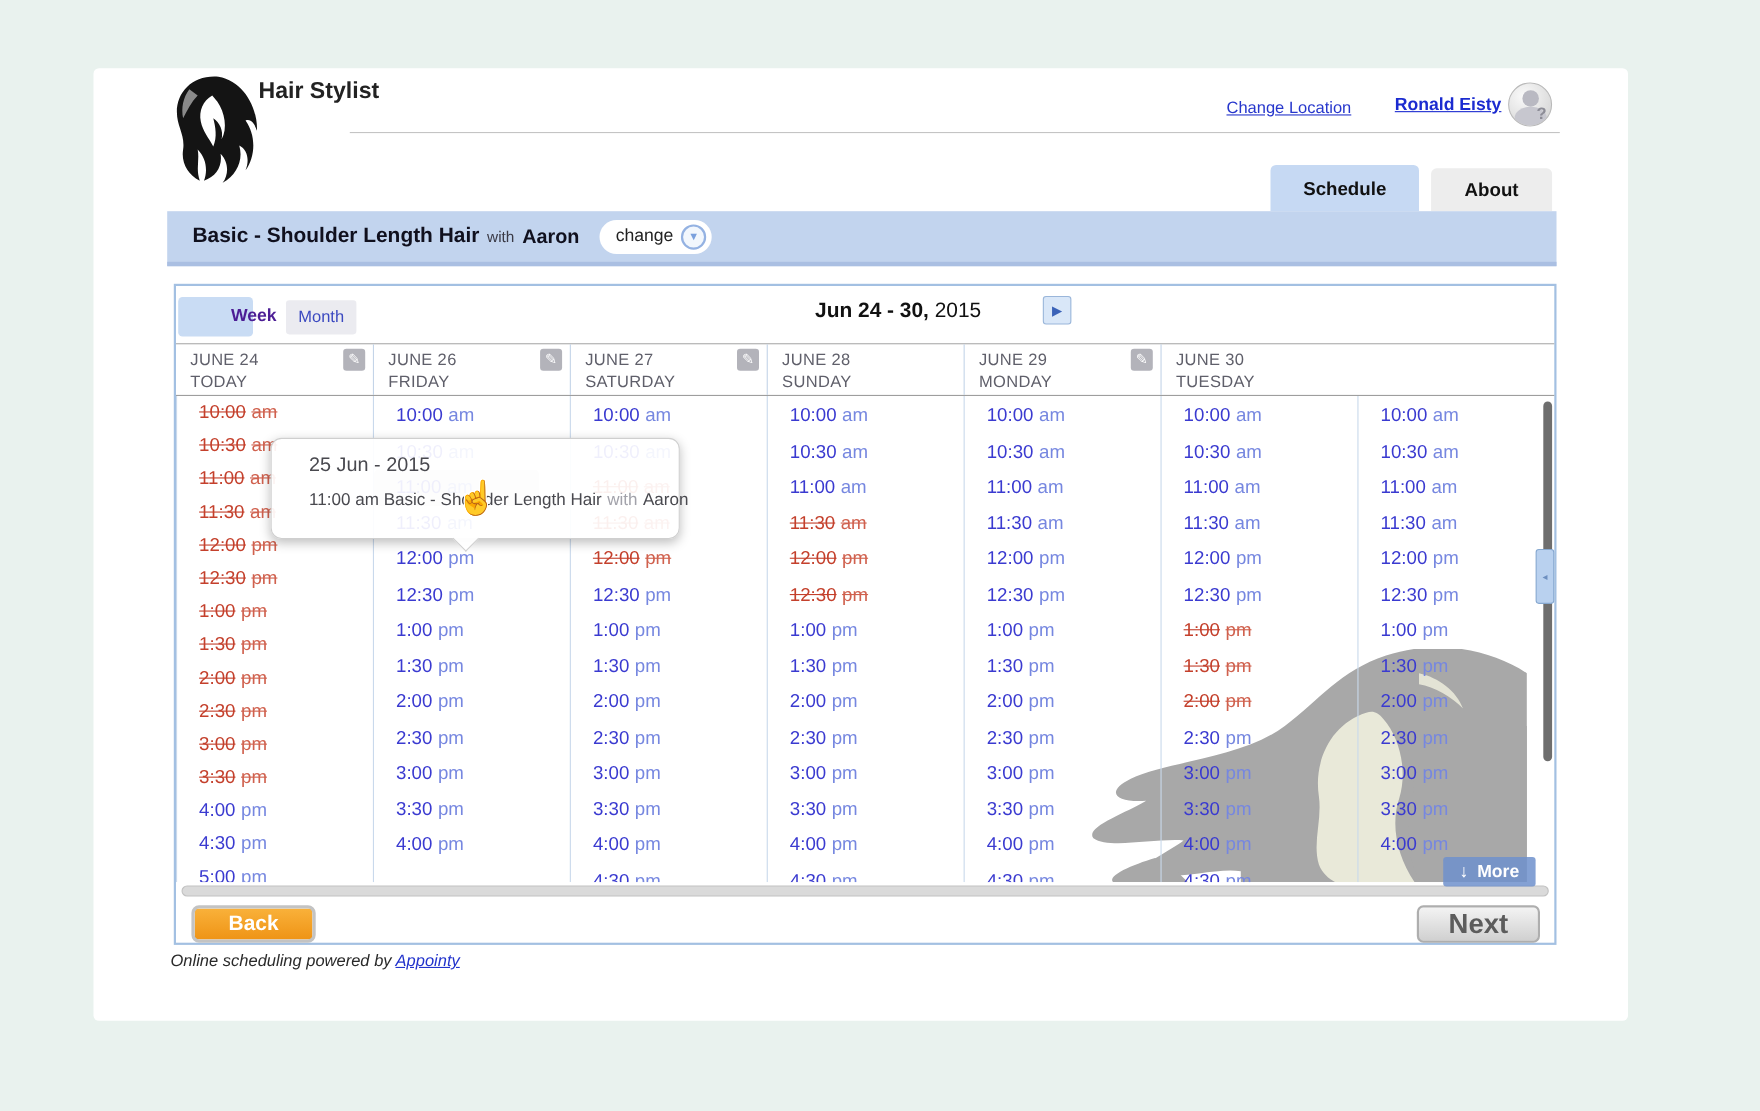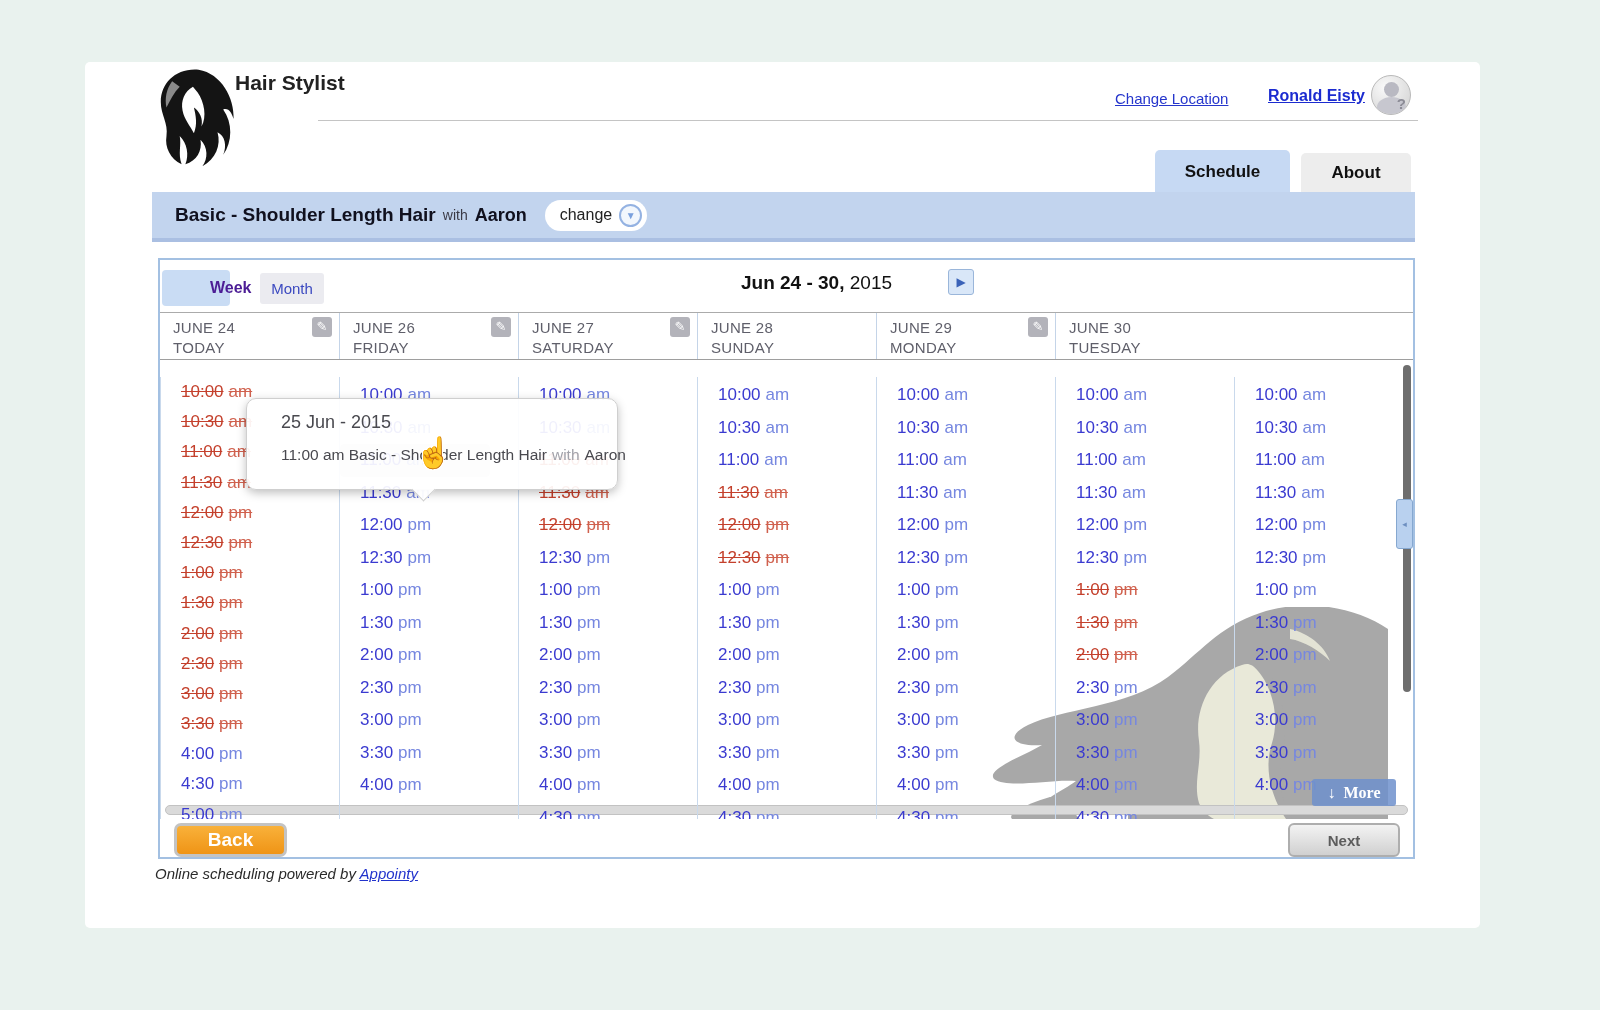--- a/index.html
+++ b/index.html
@@ -54,21 +54,21 @@
   
   .day-header-row { position:absolute; left:0; top:52px; width:1253px; height:48px; display:flex;
                     border-top:1px solid #ababab; border-bottom:1px solid #9e9e9e; }
   .day-head { position:relative; width:179px; height:100%; padding:5px 0 0 13px; border-left:1px solid #c4d4e8; }
   .day-head:first-child { border-left:none; }
   .dh-date, .dh-label { font-size:15px; color:#5f5f6a; line-height:20px; letter-spacing:.3px; }
   .pencil { position:absolute; top:4px; right:7px; width:20px; height:20px; background:#b3b3ba; border-radius:3px;
             color:#fff; font-size:13px; line-height:20px; text-align:center; cursor:pointer; }
 
   
-  .grid { position:absolute; left:0; top:100px; width:1228px; height:442px; overflow:hidden;margin-top:17px; }
+  .grid { position:absolute; left:0; top:100px; width:1228px; height:442px; overflow:hidden; }
   .watermark { position:absolute; left:830px; top:230px; width:423px; height:212px; z-index:0; }
   .day-col { position:absolute; top:0; width:179px; height:100%; z-index:1; border-left:1px solid #c9d9ec;
              padding-top:2px; overflow:hidden; }
   .day-col:first-child { border-left:none; }
   .day-col.dense { padding-top:0; }
   .slot { height:32.5px; line-height:32.5px; padding-left:20px; font-size:17px; white-space:nowrap; cursor:pointer; }
   .day-col.dense .slot { height:30.2px; line-height:30.2px; }
   .slot .t { color:#3a3ad0; }
   .slot .s { color:#7687e0; margin-left:5px; }
   .slot.booked { cursor:default; }
@@ -76,31 +76,31 @@
   .slot.booked .s { color:#d0614e; text-decoration:line-through; }
   .slot.hovered { background:#e2e2e2; border-radius:4px; margin-right:28px; }
 
   
   .vscroll { position:absolute; left:1243px; top:105px; width:8px; height:327px; background:#6e6e6e;
              border-radius:4px; z-index:3; cursor:pointer; }
   .side-tab { position:absolute; left:1236px; top:239px; width:17px; height:50px; background:#b9d1ef;
               border:1px solid #86a8d0; border-radius:3px; z-index:4; color:#6d8fc0; font-size:9px;
               line-height:48px; text-align:center; cursor:pointer; }
   .more-btn { position:absolute; left:1152px; top:519px; width:84px; height:27px; background:rgba(110,145,205,.85);
-              border:none; border-radius:3px; color:#fff; font-family:Liberation Serif, serif; font-size:16px; font-weight:bold;
+              border:none; border-radius:3px; color:#fff; font-family:Liberation Sans, sans-serif; font-size:16px; font-weight:bold;
               z-index:2; cursor:pointer; }
   .more-btn .arr { margin-right:8px; font-weight:bold; }
   .hbar { position:absolute; left:5px; top:545px; width:1243px; height:10px; background:#dadada;
           border:1px solid #c2c2c2; border-radius:5px; cursor:pointer; }
   .btn-back { position:absolute; left:14px; top:563px; width:113px; height:34px;
               background:linear-gradient(#f9b13a,#ef9416); border:3px solid #c3c3c3; border-radius:7px;
               font-family:inherit; font-size:19px; font-weight:bold; color:#fff; cursor:pointer; }
   .btn-nextpage { position:absolute; left:1128px; top:563px; width:112px; height:34px;
               background:linear-gradient(#f3f3f3,#d0d0d0); border:2px solid #aeaeae; border-radius:6px;
-              font-family:inherit; font-size:15px; font-weight:bold; color:#5c5c5c; cursor:pointer; }
+              font-family:inherit; font-size:25px; font-weight:bold; color:#5c5c5c; cursor:pointer; }
 
   
   .tooltip { position:absolute; left:161px; top:336px; width:372px; height:92px; background:rgba(255,255,255,.92);
              border:1px solid #cfcfcf; border-radius:10px; box-shadow:0 3px 10px rgba(0,0,0,.25); z-index:10;
              padding:13px 0 0 34px; }
   .tooltip:after { content:''; position:absolute; bottom:-9px; left:168px; width:16px; height:16px;
              background:rgba(255,255,255,.95); border-right:1px solid #cfcfcf; border-bottom:1px solid #cfcfcf;
              transform:rotate(45deg); }
   .tooltip .tt-title { font-size:18px; color:#49494f; margin-bottom:13px; }
   .tooltip .tt-line { font-size:15.5px; color:#49494f; white-space:nowrap; }

